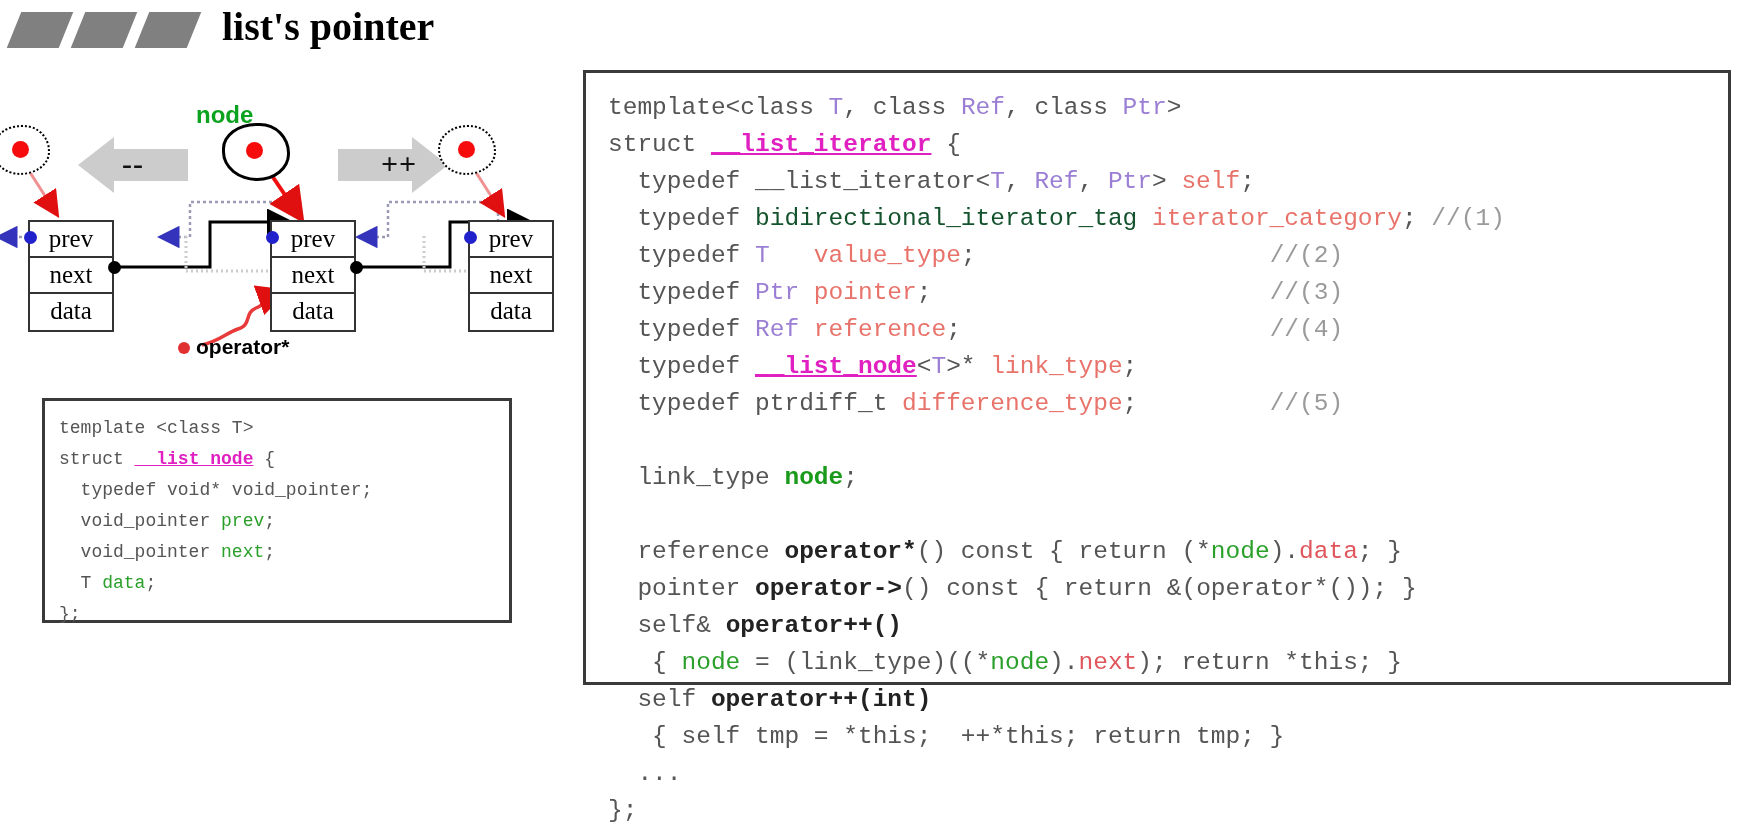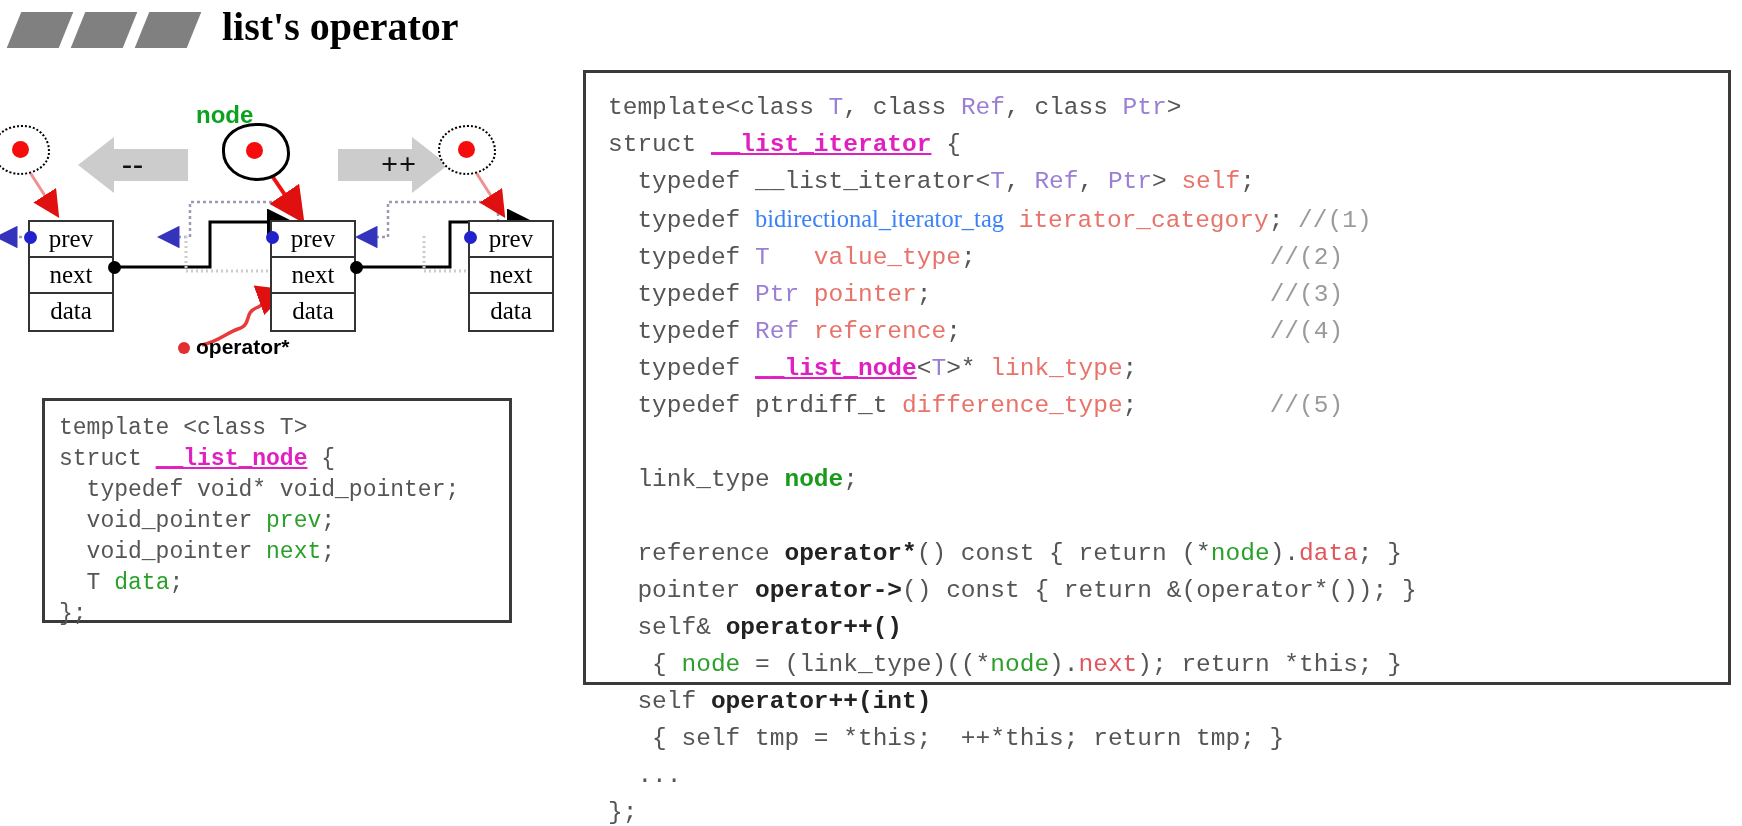--- a/index.html
+++ b/index.html
@@ -244,21 +244,21 @@
   }
 
   #code-box-list-node {
     left: 42px;
     top: 398px;
     width: 470px;
     height: 225px;
     padding: 12px 0 0 14px;
   }
   #code-box-list-node .code-text {
-    font-size: 23px;
+    font-size: 18px;
     line-height: 31px;
   }
 
   #code-box-list-iterator {
     left: 583px;
     top: 70px;
     width: 1148px;
     height: 615px;
     padding: 16px 0 0 22px;
   }
@@ -270,32 +270,32 @@
   
   .tk-plain    { color: #555555; margin-top: 26px; }
   .tk-type     { color: #9b7fd4; }
   .tk-typename { color: #e8736a; }
   .tk-magenta  { color: #e020c0; font-weight: bold; }
   .tk-green    { color: #2aa02a; }
   .tk-green-b  { color: #1a9a1a; font-weight: bold; }
   .tk-red      { color: #e0565c; }
   .tk-bold     { color: #222222; font-weight: bold; }
   .tk-comment  { color: #9a9a9a; }
-  .tk-pink     { color: #3b82f6; font-family: Liberation Serif, serif; }
+  .tk-pink     { color: #14532d; }
 </style>
 </head>
 <body>
 
 <div id="slide-title-bar">
   <div class="title-chevrons">
     <div class="chev c1"></div>
     <div class="chev c2"></div>
     <div class="chev c3"></div>
   </div>
-  <div id="page-title">list's operator</div>
+  <div id="page-title">list's pointer</div>
 </div>
 
 <div id="diagram">
 
   <svg class="svg-layer" viewBox="0 0 600 290" preserveAspectRatio="none">
     <defs>
       <marker id="ah-black" markerWidth="9" markerHeight="9" refX="7" refY="4.5" orient="auto">
         <path d="M0,0 L9,4.5 L0,9 z" fill="#000000"></path>
       </marker>
       <marker id="ah-red" markerWidth="9" markerHeight="9" refX="7" refY="4.5" orient="auto">

